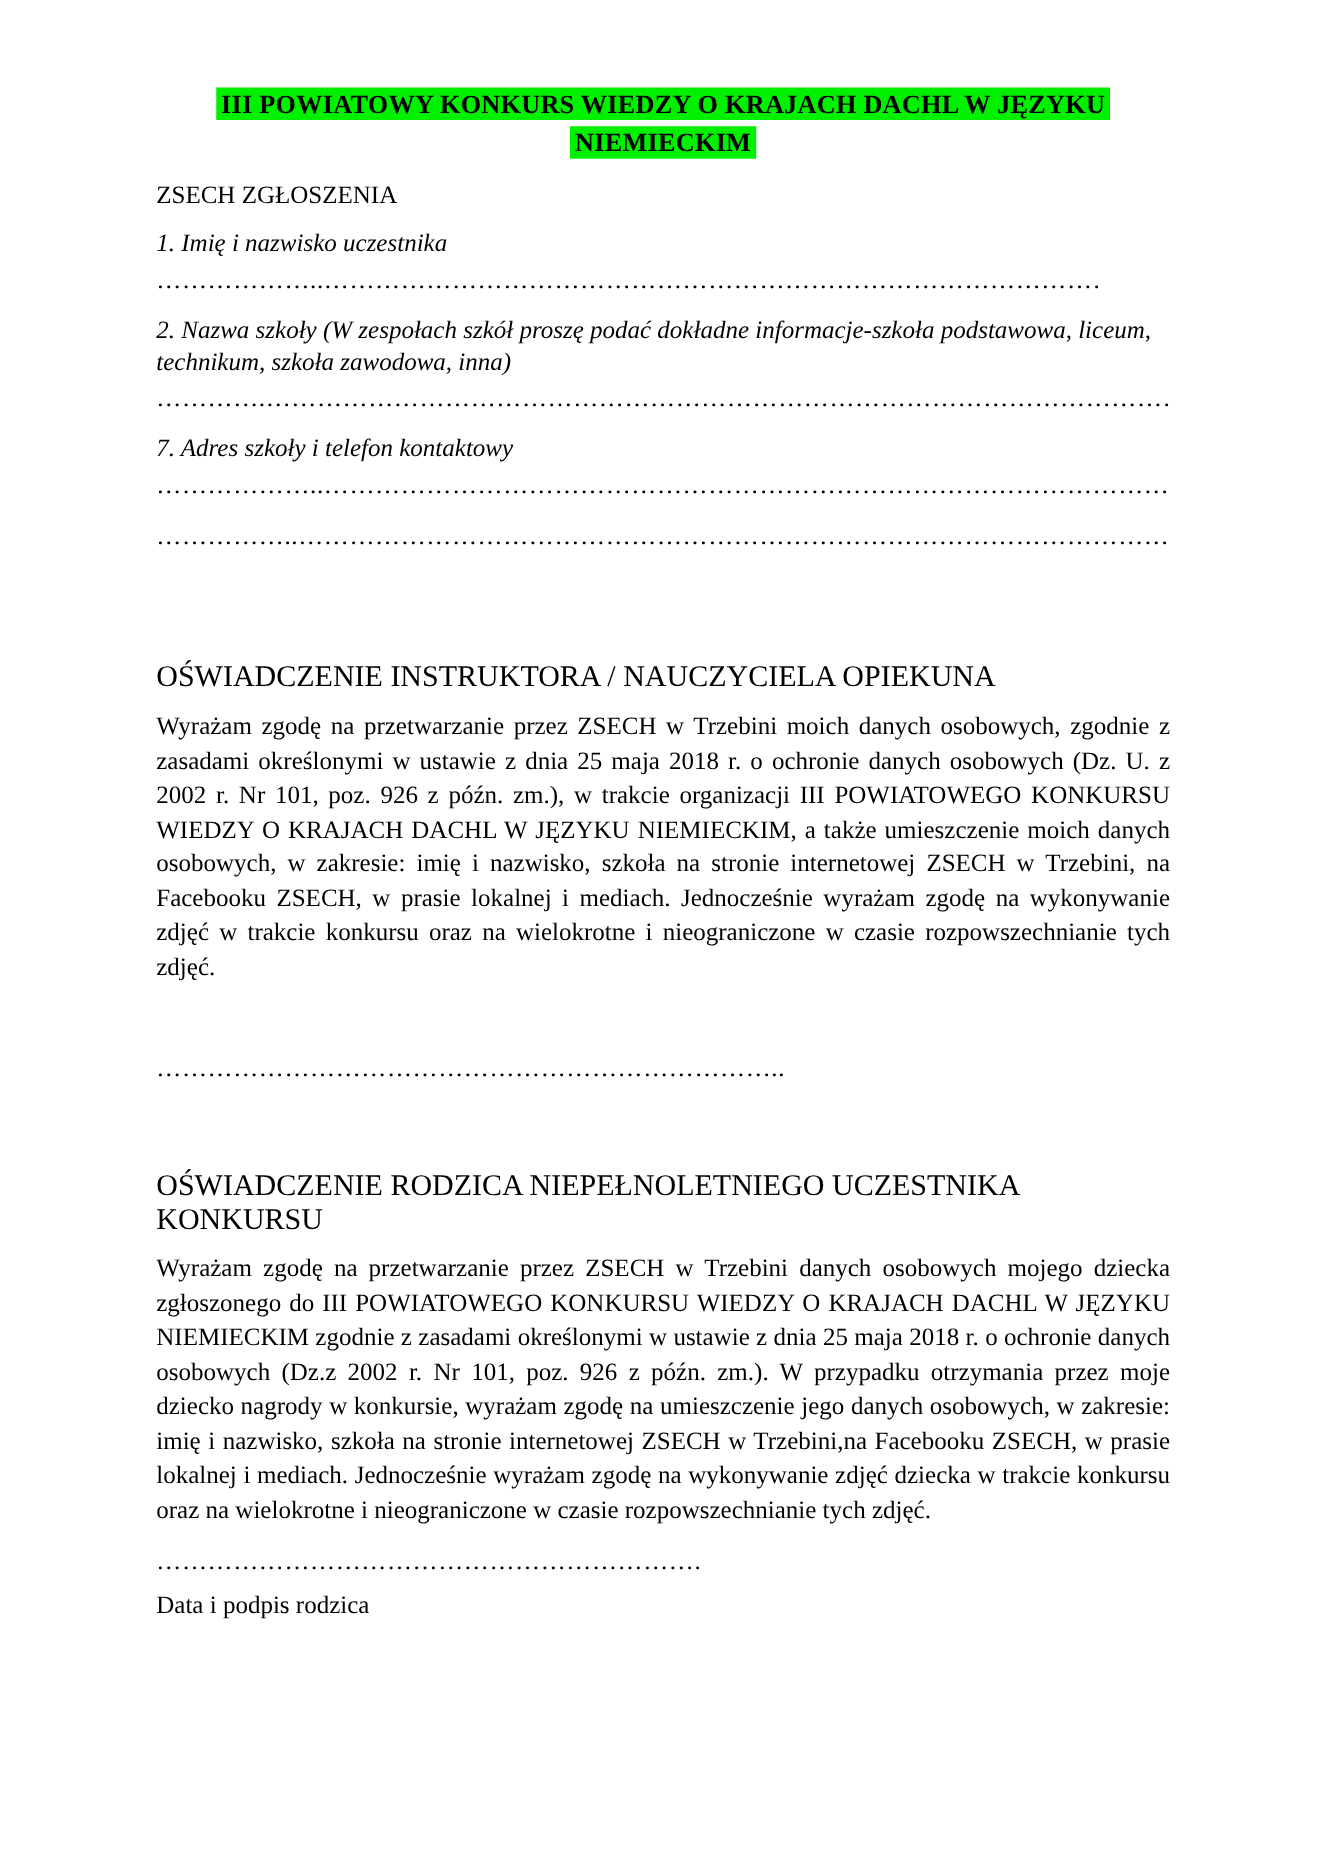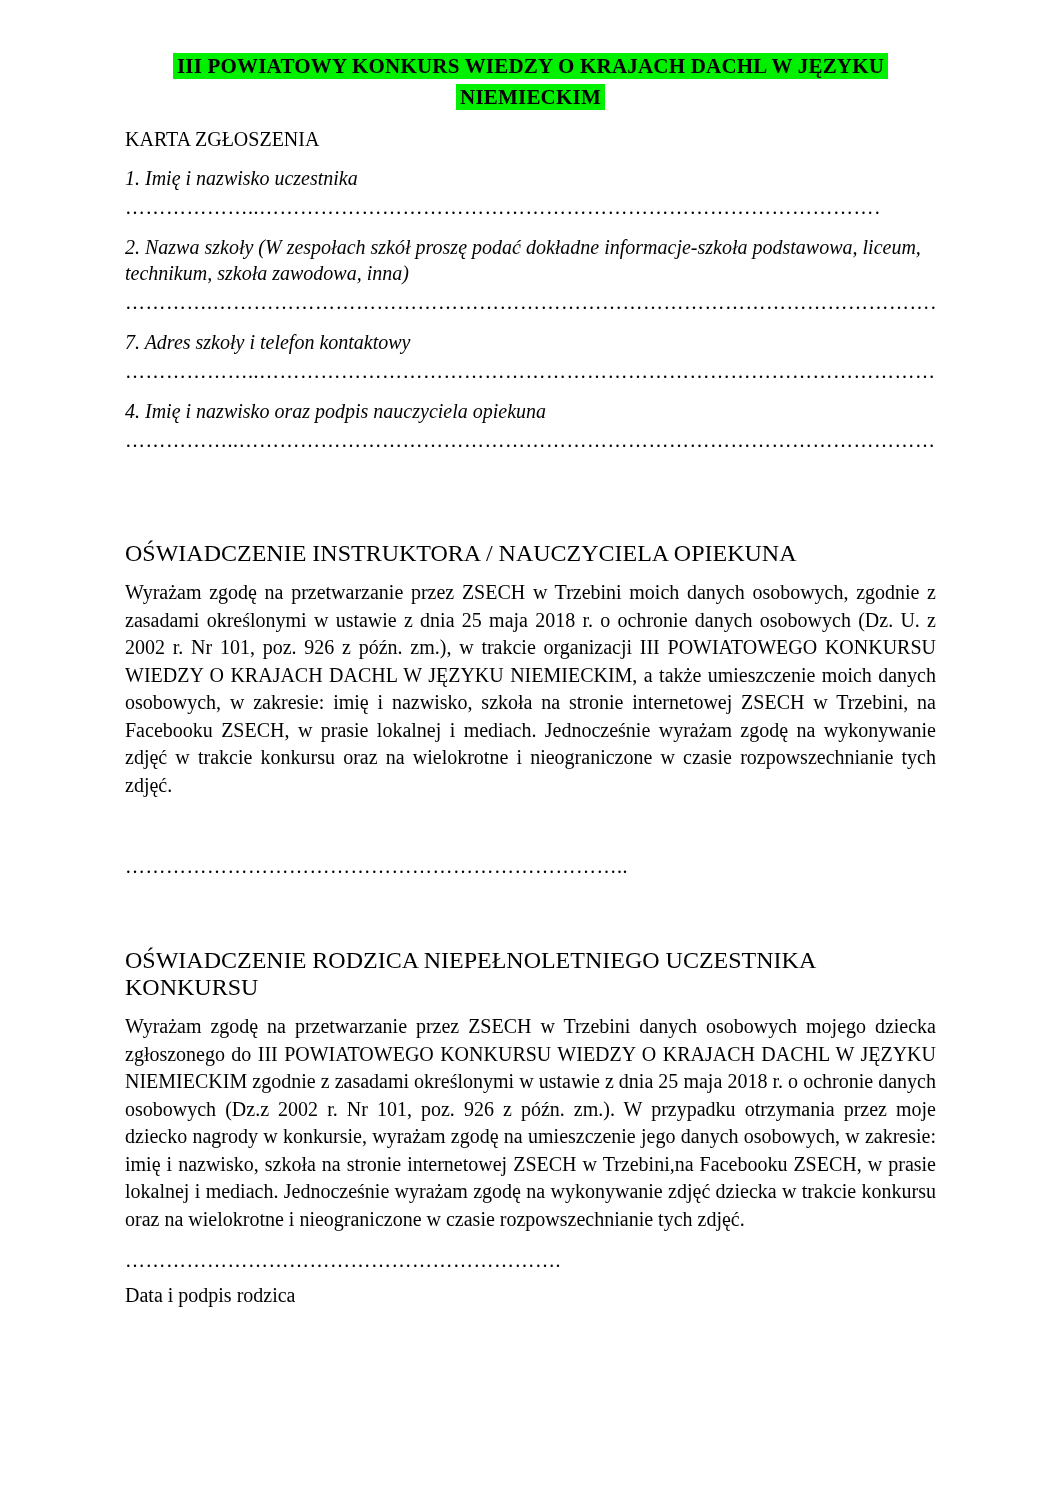--- a/index.html
+++ b/index.html
@@ -6,21 +6,21 @@
   html, body { background: #ffffff; }
   body {
     width: 1058px; height: 1497px;
     font-family: "Liberation Serif", "DejaVu Serif", serif;
     color: #000000;
     position: relative;
     overflow: hidden;
   }
   .page {
     width: 1058px; height: 1497px;
-    padding: 51px 122px 40px 125px;
+    padding: 68px 122px 40px 125px;
   }
   
   .doc-title {
     text-align: center;
     font-size: 21px;
     font-weight: bold;
     line-height: 31px;
     letter-spacing: 0.2px;
   }
   .doc-title .hl {
@@ -82,39 +82,38 @@
 </head>
 <body>
 
 <div class="page">
 
   <div class="doc-title">
     <span class="hl">III POWIATOWY KONKURS WIEDZY O KRAJACH DACHL W JĘZYKU</span><br>
     <span class="hl">NIEMIECKIM</span>
   </div>
 
-  <div class="subtitle">KARTA ZGŁOSZENIA</div>
+  <div class="subtitle">ZSECH ZGŁOSZENIA</div>
 
   <div class="field">
     <div class="field-label">1. Imię i nazwisko uczestnika</div>
     <div class="dots short1">………………..………………………………………………………………………………………………………………</div>
   </div>
 
   <div class="field">
     <div class="field-label">2. Nazwa szkoły (W zespołach szkół proszę podać dokładne informacje-szkoła podstawowa, liceum, technikum, szkoła zawodowa, inna)</div>
     <div class="dots">………….…………………………………………………………………………………………………………………..</div>
   </div>
 
   <div class="field">
     <div class="field-label">7. Adres szkoły i telefon kontaktowy</div>
     <div class="dots">………………..……………………………………………………………………………………………………………...</div>
   </div>
 
   <div class="field">
-    <div class="field-label">4. Imię i nazwisko oraz podpis nauczyciela opiekuna</div>
     <div class="dots">……………..…………………………………………………………………………………………………………………...</div>
   </div>
 
   <div class="decl decl-1">
     <div class="decl-heading">OŚWIADCZENIE INSTRUKTORA / NAUCZYCIELA OPIEKUNA</div>
     <div class="decl-body">Wyrażam zgodę na przetwarzanie przez ZSECH w Trzebini moich danych osobowych, zgodnie z zasadami określonymi w ustawie z dnia 25 maja 2018 r. o ochronie danych osobowych (Dz. U. z 2002 r. Nr 101, poz. 926 z późn. zm.), w trakcie organizacji III POWIATOWEGO KONKURSU WIEDZY O KRAJACH DACHL W JĘZYKU NIEMIECKIM, a także umieszczenie moich danych osobowych, w zakresie: imię i nazwisko, szkoła na stronie internetowej ZSECH w Trzebini, na Facebooku ZSECH, w prasie lokalnej i mediach. Jednocześnie wyrażam zgodę na wykonywanie zdjęć w trakcie konkursu oraz na wielokrotne i nieograniczone w czasie rozpowszechnianie tych zdjęć.</div>
     <div class="sig-line">………………………………………………………………..</div>
   </div>
 
   <div class="decl decl-2">

